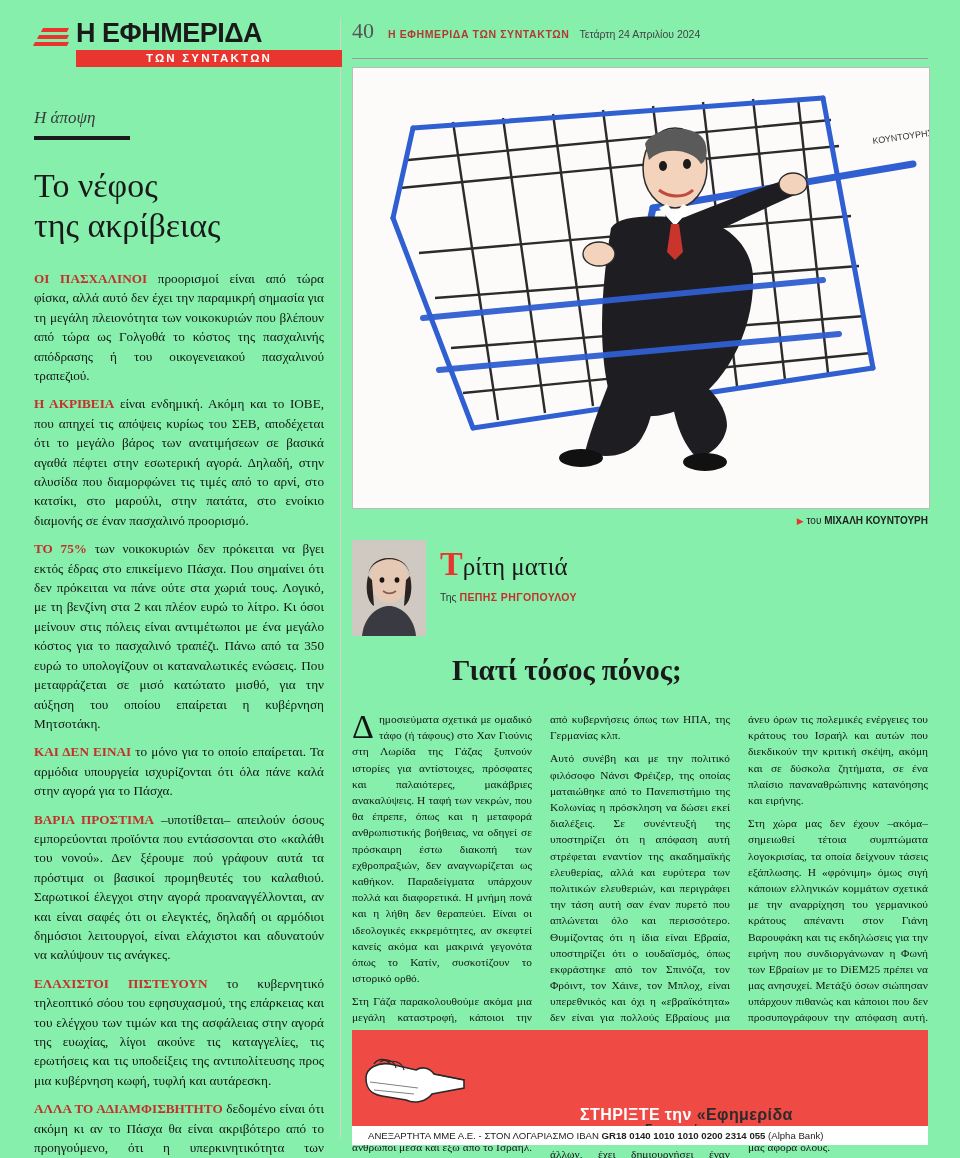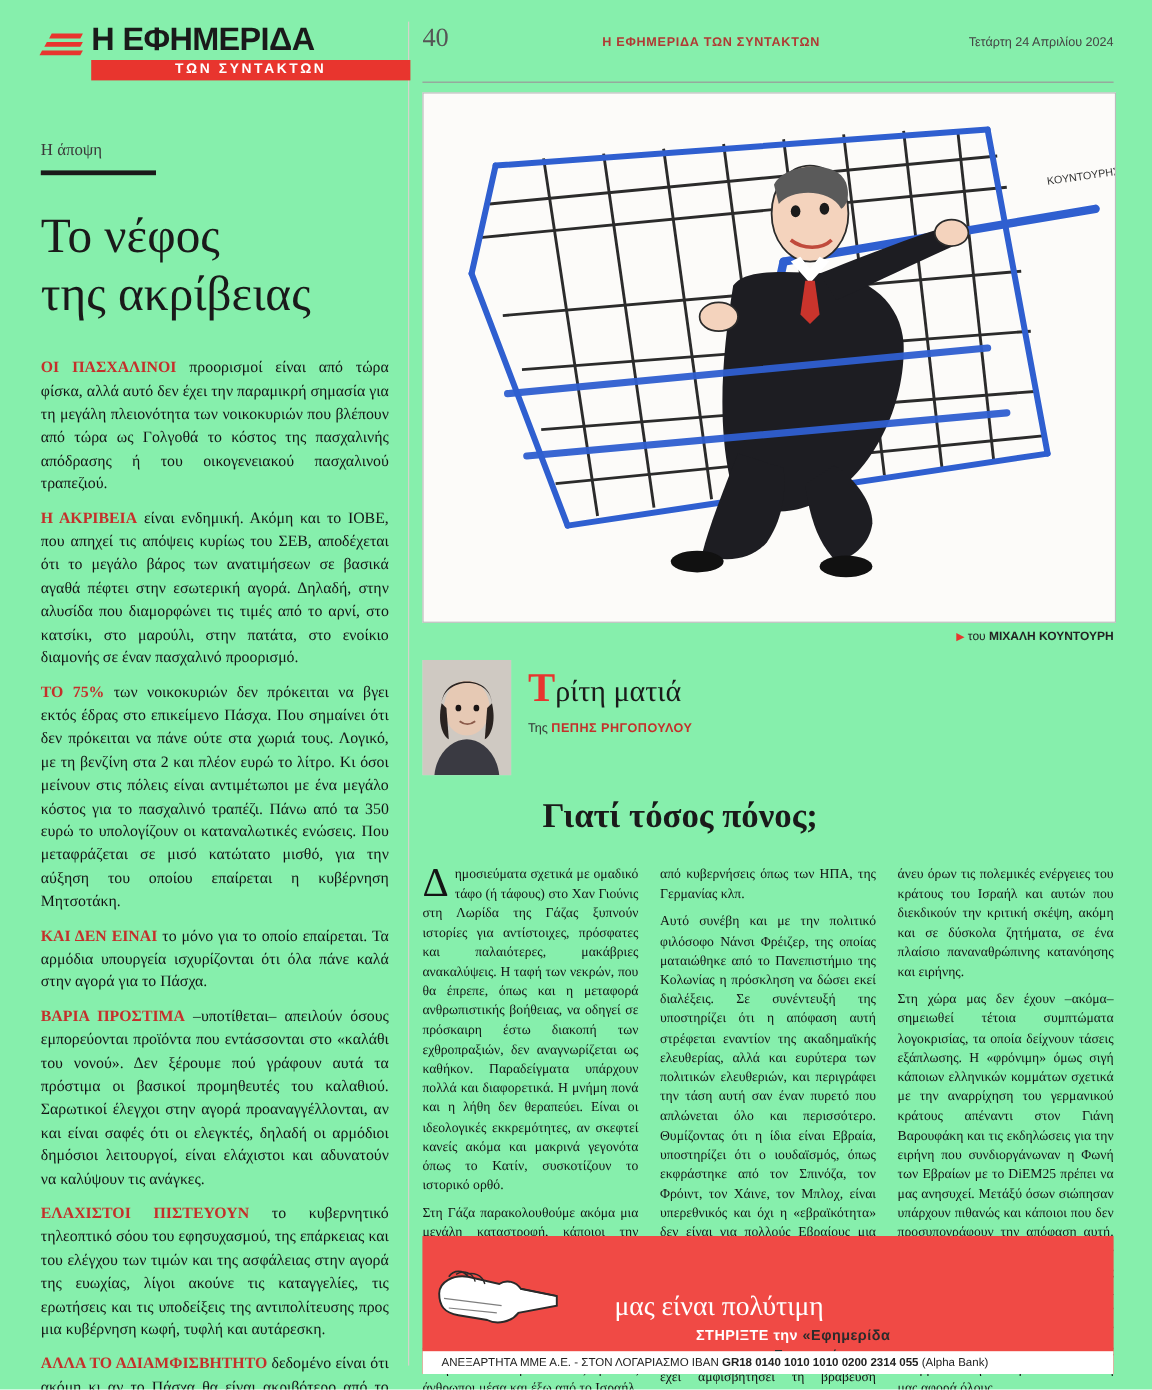--- a/index.html
+++ b/index.html
@@ -64,34 +64,35 @@
     background: #e8352e;
     color: #fff;
     font-family: "Liberation Sans", sans-serif;
     font-weight: bold;
     font-size: 11.5px;
     letter-spacing: 2.2px;
     text-align: center;
     padding: 2px 0 3px;
   }
   .opinion-label {
-    margin-top: 42px;
+    margin-top: 32px;
     font-family: "Liberation Serif", serif;
-    font-size: 14px;
+    font-size: 17px;
     color: #3a3a3a;
+    font-style: italic;
   }
   .opinion-rule {
     margin-top: 8px;
     width: 96px;
     height: 4px;
     background: #1a1a1a;
   }
   .headline {
     margin-top: 26px;
-    font-size: 41px;
+    font-size: 34px;
     line-height: 1.18;
     color: #1a1a1a;
     font-weight: normal;
   }
   .body-text {
     margin-top: 20px;
     font-size: 13.2px;
     line-height: 1.47;
     text-align: justify;
     color: #141414;
@@ -107,22 +108,21 @@
     position: absolute;
     left: 352px;
     top: 18px;
     width: 576px;
   }
   .pagehead {
     display: flex;
     align-items: baseline;
     gap: 10px;
     border-bottom: 1px solid #999;
-    padding-bottom: 24px;
-    justify-content: space-between;
+    padding-bottom: 14px;
   }
   .pagehead .pagenum {
     font-family: "Liberation Serif", serif;
     font-size: 22px;
     color: #555;
     margin-right: 4px;
   }
   .pagehead .paper {
     font-family: "Liberation Sans", sans-serif;
     font-size: 10.5px;
@@ -233,21 +233,21 @@
     position: absolute; left: 122px; top: 16px;
     font-size: 23px; color: #ffffff; font-family: "Liberation Serif", serif;
   }
   .ad-line2 {
     position: absolute; left: 160px; top: 46px;
     font-size: 23px; color: #ffffff;
   }
   .ad-sup1 {
     position: absolute; left: 228px; top: 76px;
     font-family: "Liberation Sans", sans-serif;
-    font-size: 12px; font-weight: bold; color: #fff; letter-spacing: 0.4px;
+    font-size: 16px; font-weight: bold; color: #fff; letter-spacing: 0.4px;
   }
   .ad-sup1 b { color: #2b2b2b; }
   .ad-sup2 {
     position: absolute; left: 268px; top: 92px;
     font-family: "Liberation Sans", sans-serif;
     font-size: 12px; font-weight: bold; color: #2b2b2b;
   }
   .ad-foot {
     position: absolute; left: 0; bottom: 0; width: 100%;
     background: #ffffff; color: #222;
@@ -433,21 +433,20 @@
     <svg class="hand" viewBox="0 0 110 74">
       <rect x="0" y="0" width="110" height="74" fill="#f04a45"></rect>
       <path d="M6 30 C6 20 18 14 30 16 L56 22 C62 18 70 20 74 26 L104 32 L104 40 L72 46 C66 54 54 56 46 52 L22 48 C10 46 6 40 6 30 Z" fill="#ffffff" stroke="#2a2a2a" stroke-width="1.6"></path>
       <path d="M30 16 C26 10 18 10 14 16" stroke="#2a2a2a" stroke-width="1.4" fill="none"></path>
       <path d="M36 20 C34 12 26 10 20 14" stroke="#2a2a2a" stroke-width="1.2" fill="none"></path>
       <path d="M44 22 C42 14 34 12 28 14" stroke="#2a2a2a" stroke-width="1.2" fill="none"></path>
       <path d="M74 26 L104 32" stroke="#2a2a2a" stroke-width="1.2"></path>
       <path d="M10 34 L58 40" stroke="#2a2a2a" stroke-width="1" opacity="0.6"></path>
       <path d="M14 42 L54 46" stroke="#2a2a2a" stroke-width="1" opacity="0.6"></path>
     </svg>
-    <div class="ad-line2">μας είναι πολύτιμη</div>
     <div class="ad-sup1">
       <span>ΣΤΗΡΙΞΤΕ την</span>
       <b>«Εφημερίδα</b>
     </div>
     <div class="ad-sup2">των Συντακτών»</div>
     <div class="ad-foot">
       <span>ΑΝΕΞΑΡΤΗΤΑ ΜΜΕ Α.Ε. - ΣΤΟΝ ΛΟΓΑΡΙΑΣΜΟ ΙΒΑΝ</span>
       <b>GR18 0140 1010 1010 0200 2314 055</b>
       <span>(Alpha Bank)</span>
     </div>

